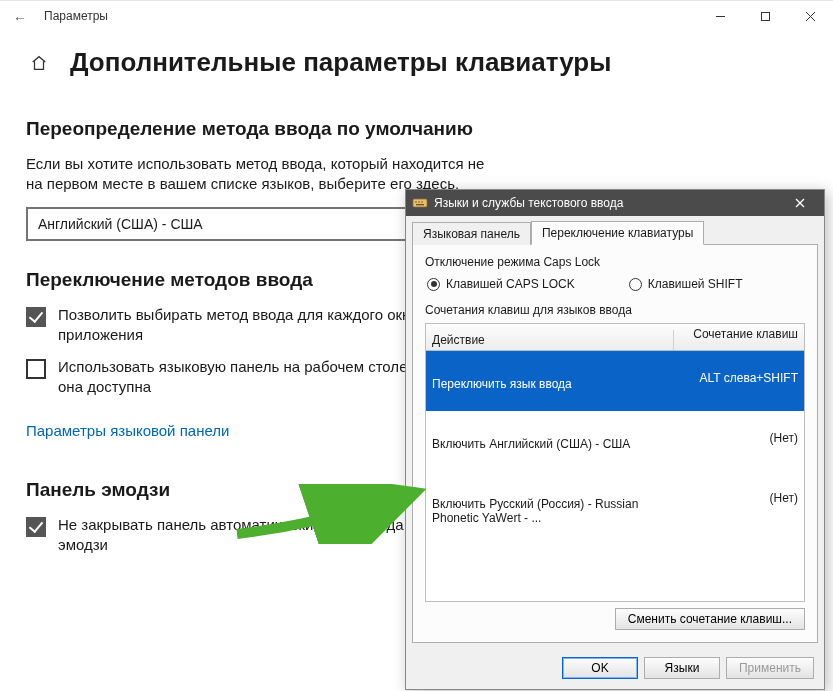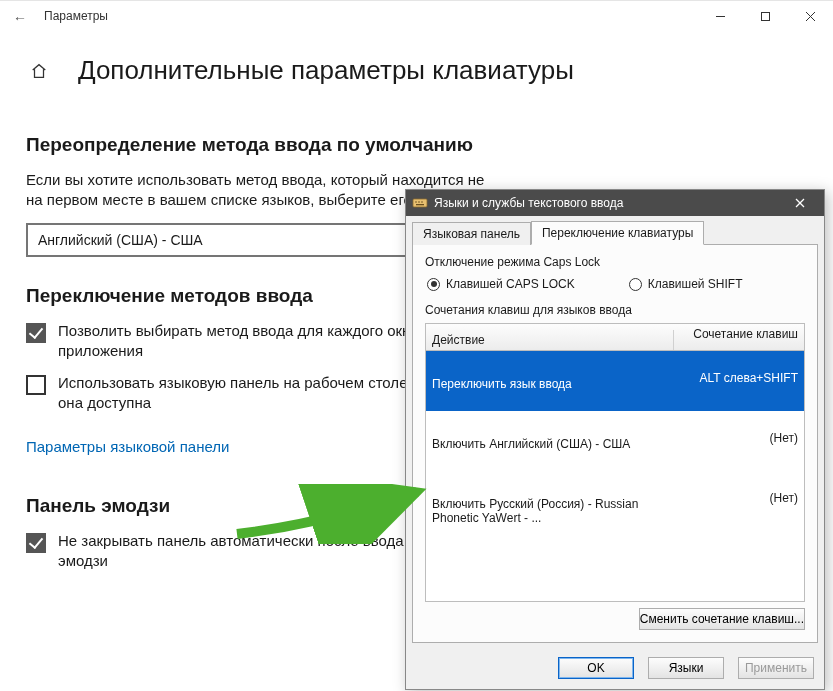--- a/index.html
+++ b/index.html
@@ -26,21 +26,21 @@
   .titlebar .spacer { flex: 1; }
   .wnd-btn { width: 45px; height: 30px; display:flex; align-items:center; justify-content:center; color:#555; font-size:11px; cursor:pointer;}
   .wnd-btn svg { width: 11px; height: 11px; }
 
   .page {
     padding: 10px 26px 0 26px;
   }
   .heading-row { display: flex; align-items: center; margin-bottom: 40px; margin-top: 6px;}
   .home-btn { width: 26px; height:26px; display:flex; align-items:center; justify-content:center; cursor:pointer; margin-right: 18px; }
   .home-btn svg { width: 18px; height: 18px; stroke:#333; fill:none; stroke-width:1.4; }
-  h1.page-title { font-size: 26px; font-weight: 400; margin: 8px; }
+  h1.page-title { font-size: 26px; font-weight: 700; margin: 0; }
 
   h2.section { font-size: 19px; font-weight: 600; margin: 28px 0 14px 0; }
   p.desc { font-size: 15px; line-height: 1.35; margin: 0 0 12px 0; max-width: 460px; }
 
   .dropdown {
     width: 440px; height: 34px;
     border: 2px solid #757575;
     display: flex; align-items: center;
     padding: 0 10px; font-size: 14px;
     background:#fff; cursor:pointer;
@@ -122,30 +122,30 @@
     border:1px solid #bdbdbd; border-top:none;
     background:#fff; flex:1; overflow:hidden;
     font-size:12px;
   }
   .list-row { display:flex; padding:20px 6px; cursor:pointer; }
   .list-row.selected { background:#0a64c8; color:#fff; }
   .list-row .col-shortcut { text-align:right; }
 
   .change-btn-row { display:flex; justify-content:flex-end; margin-top:6px; }
   .winbtn {
-    font-size:12px; padding: 3px 0;
+    font-size:12px; padding: 3px 12px;
     background: linear-gradient(#fdfdfd,#e3e3e3);
     border:1px solid #adadad; cursor:pointer;
     min-width: 76px;
   }
   .winbtn.default { border-color:#0a64c8; box-shadow: 0 0 0 1px #7eb6ee inset; }
   .winbtn.disabled { color:#9a9a9a; cursor:default; }
 
   .dlg-footer {
-    padding: 8px 10px 10px 0; display:flex; justify-content:flex-end; gap:14px;
+    padding: 8px 10px 10px 0; display:flex; justify-content:flex-end; gap:6px;
     background:#f0f0f0;
   }
 
   
   .arrow {
     position:absolute; left:232px; top:484px;
     width: 200px; height: 60px; pointer-events:none;
   }
 </style>
 </head>

